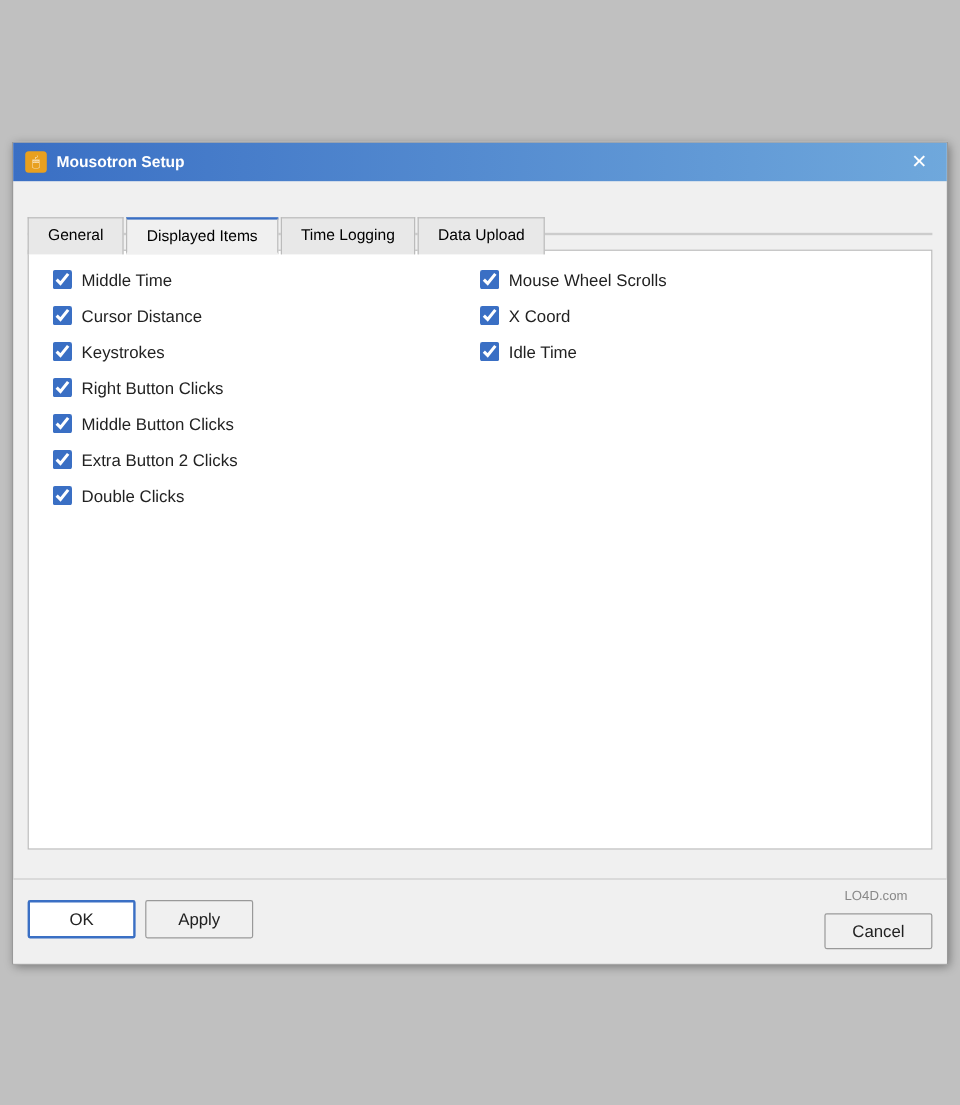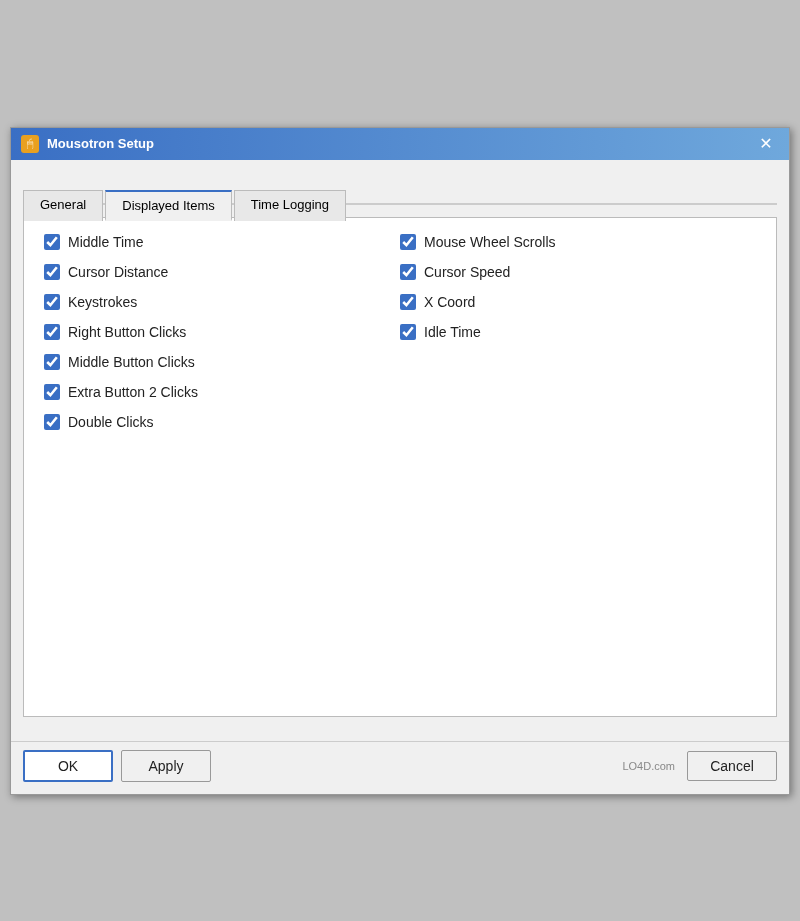--- a/index.html
+++ b/index.html
@@ -204,20 +204,21 @@
       <span class="title-bar-title">Mousotron Setup</span>
     </div>
     <button class="close-btn">✕</button>
   </div>
 
   <div class="window-content">
     <div class="tabs">
       <div class="tab">General</div>
       <div class="tab active">Displayed Items</div>
       <div class="tab">Time Logging</div>
+      <div class="tab">Data Upload</div>
     </div>
 
     <div class="panel">
       <div class="checkboxes-grid">
         <div class="left-column">
           <label class="checkbox-item">
             <input type="checkbox" checked="" style="">
             <span class="checkbox-label">Middle Time</span>
           </label>
           <label class="checkbox-item">
@@ -243,41 +244,37 @@
           <label class="checkbox-item">
             <input type="checkbox" checked="" style="">
             <span class="checkbox-label">Double Clicks</span>
           </label>
         </div>
 
         <div class="right-column">
           <label class="checkbox-item">
             <input type="checkbox" checked="" style="">
             <span class="checkbox-label">Mouse Wheel Scrolls</span>
-          </label>
-          <label class="checkbox-item">
-            <input type="checkbox" checked="" style="">
-            <span class="checkbox-label">Cursor Speed</span>
           </label>
           <label class="checkbox-item">
             <input type="checkbox" checked="" style="">
             <span class="checkbox-label">X Coord</span>
           </label>
           <label class="checkbox-item">
             <input type="checkbox" checked="" style="">
             <span class="checkbox-label">Idle Time</span>
           </label>
         </div>
       </div>
     </div>
   </div>
 
   <div class="footer">
     <div class="footer-left">
       <button class="btn btn-ok">OK</button>
       <button class="btn btn-apply">Apply</button>
     </div>
-    <div style="display:flex;align-items:center;gap:8px;">
+    <div style="display:flex;align-items:center;gap:8px;flex-direction:column;">
       <span class="watermark">LO4D.com</span>
       <button class="btn btn-cancel">Cancel</button>
     </div>
   </div>
 </div>
 
 </body></html>

